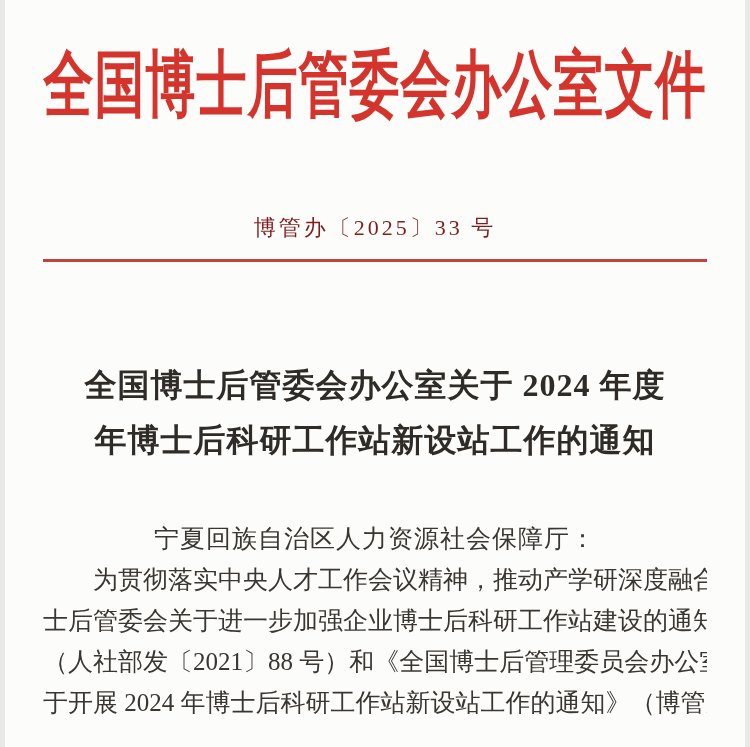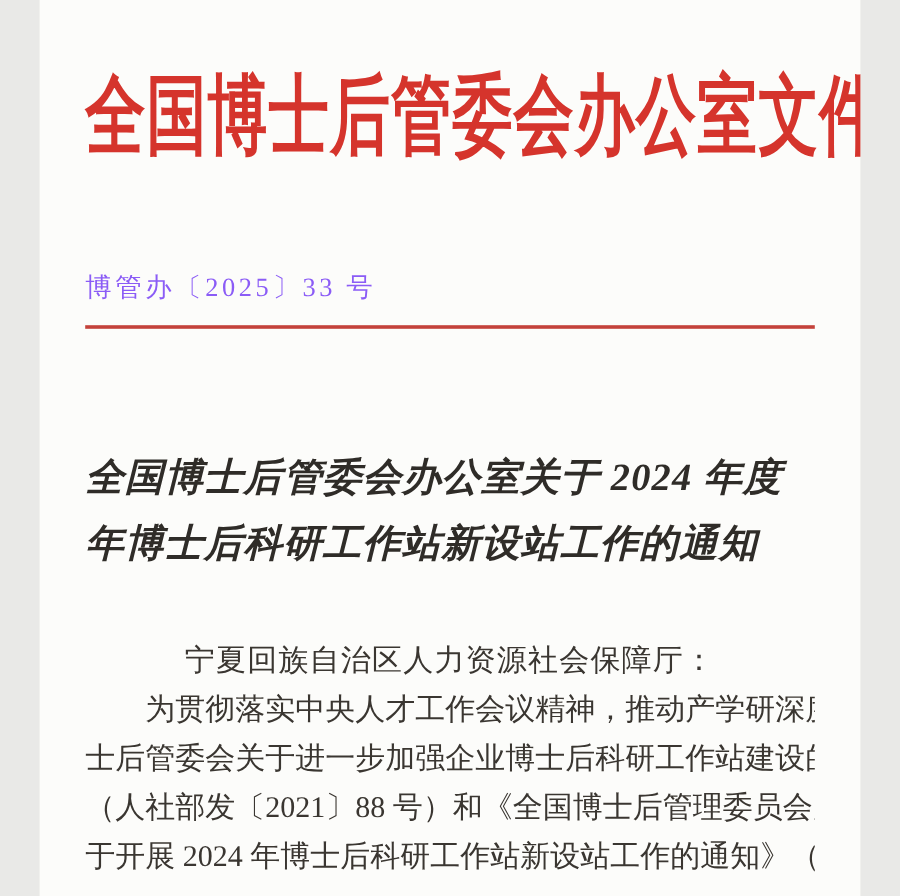--- a/index.html
+++ b/index.html
@@ -1,58 +1,59 @@
 <!DOCTYPE html>
 <html><head>
 <meta charset="utf-8">
 <style>
   * { margin: 0; padding: 0; box-sizing: border-box; }
   html, body { background: #e9e9e7; }
   .page {
     position: relative;
-    width: 684px;
+    width: 740px;
     height: 747px;
     margin: 0 auto;
     background: #fcfcfa;
     overflow: hidden;
-    padding: 12px 38px;
+    padding: 0 38px;
     font-family: "Liberation Serif", "DejaVu Serif", serif;
     color: #3a3631;
   }
   .header-title {
     margin-top: 36px;
     text-align: center;
     white-space: nowrap;
     font-size: 50px;
     font-weight: bold;
     letter-spacing: 1px;
     transform: scaleY(1.45);
     transform-origin: top center;
     font-family: "Liberation Serif", "DejaVu Serif", serif;
   }
   .doc-number {
     margin-top: 110px;
+    text-align: center;
     font-size: 22px;
     letter-spacing: 3px;
-    color: #8b5cf6;
+    color: #7f1d1d;
   }
   .red-rule {
     margin-top: 16px;
     height: 3px;
     border: none;
     width: 100%;
   }
   .doc-title {
     margin-top: 96px;
+    text-align: center;
     font-weight: bold;
     font-size: 32px;
     line-height: 55px;
     color: #2f2c28;
     letter-spacing: 1px;
-    font-style: italic;
   }
   .body-block {
     margin-top: 50px;
     font-size: 25px;
     line-height: 41px;
     color: #3a3631;
   }
   .salutation {
     text-align: center;
     letter-spacing: 1px;

